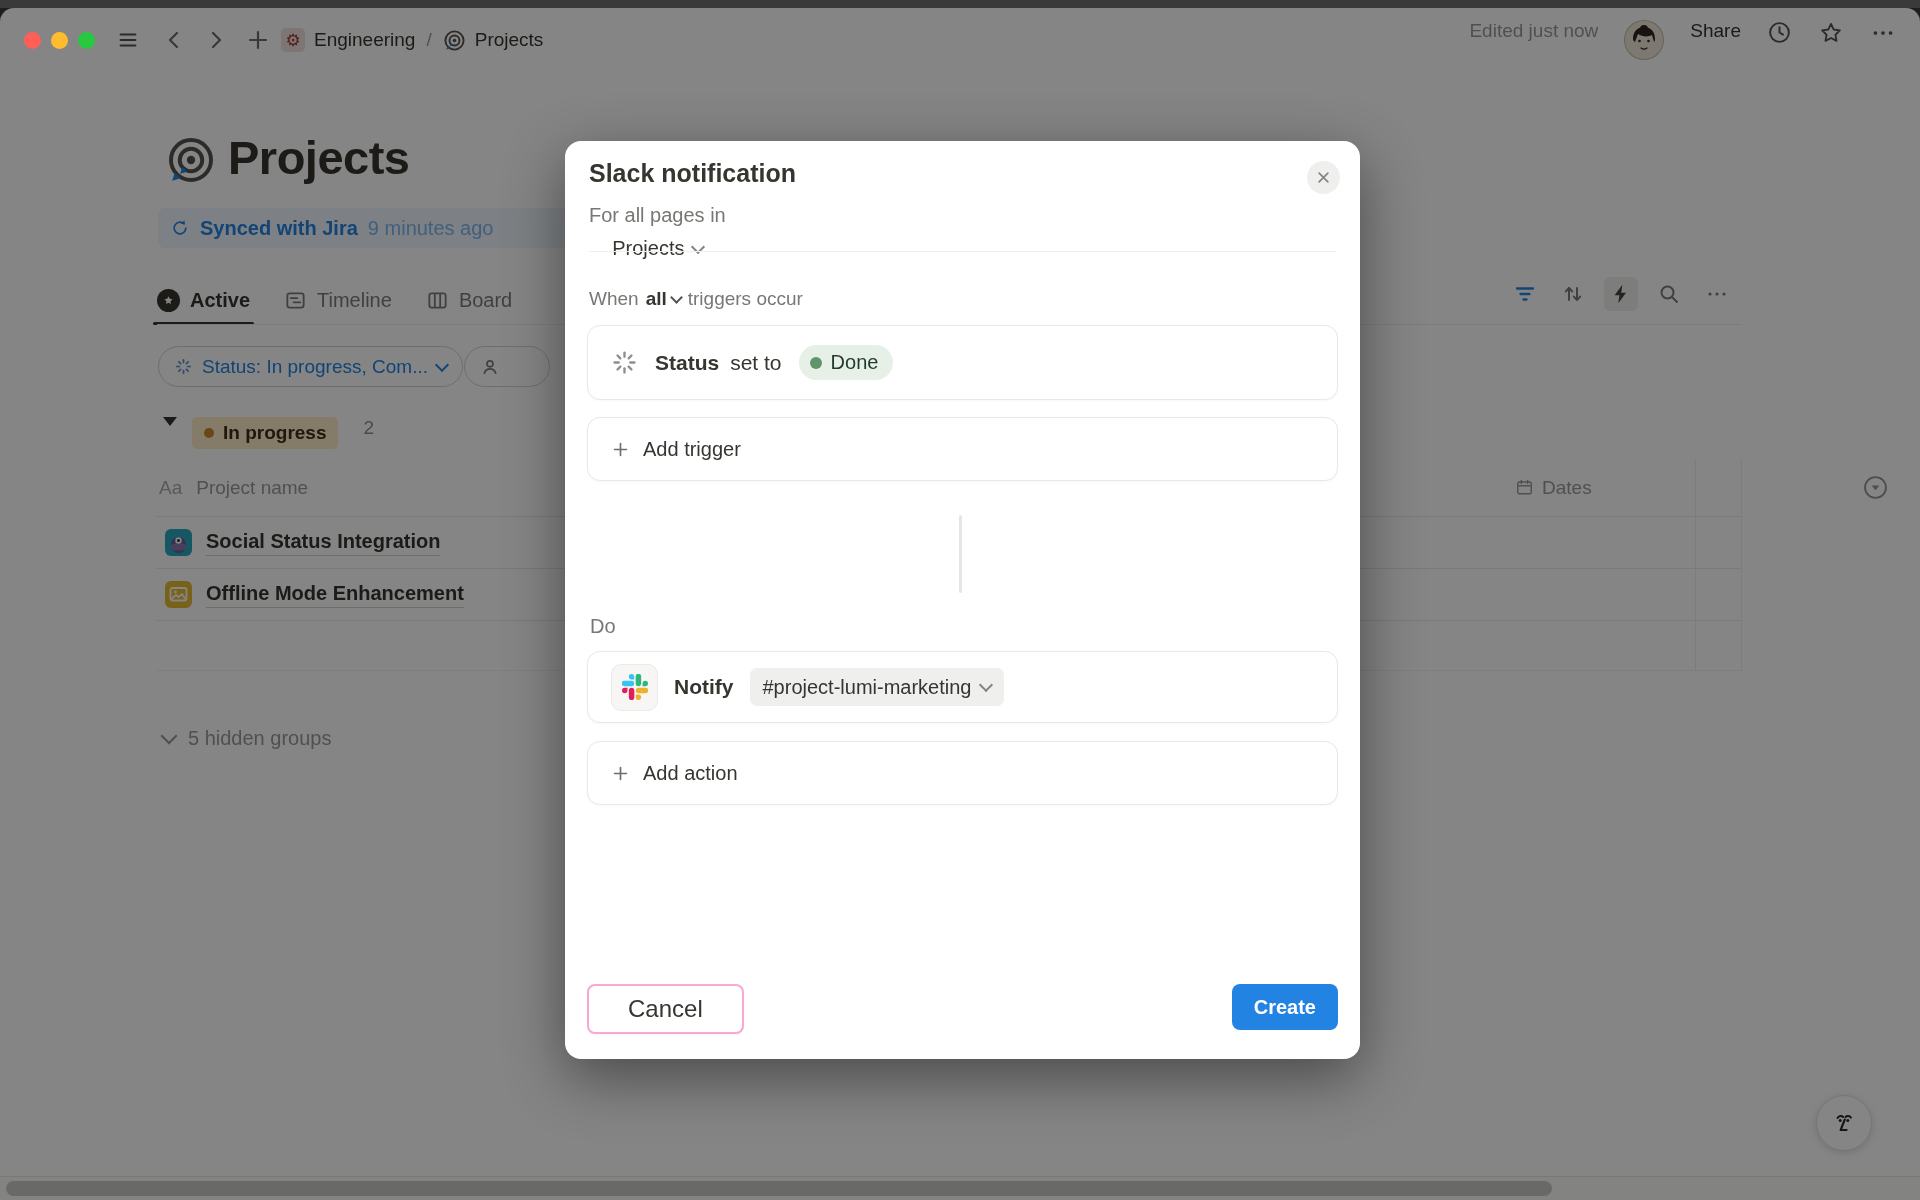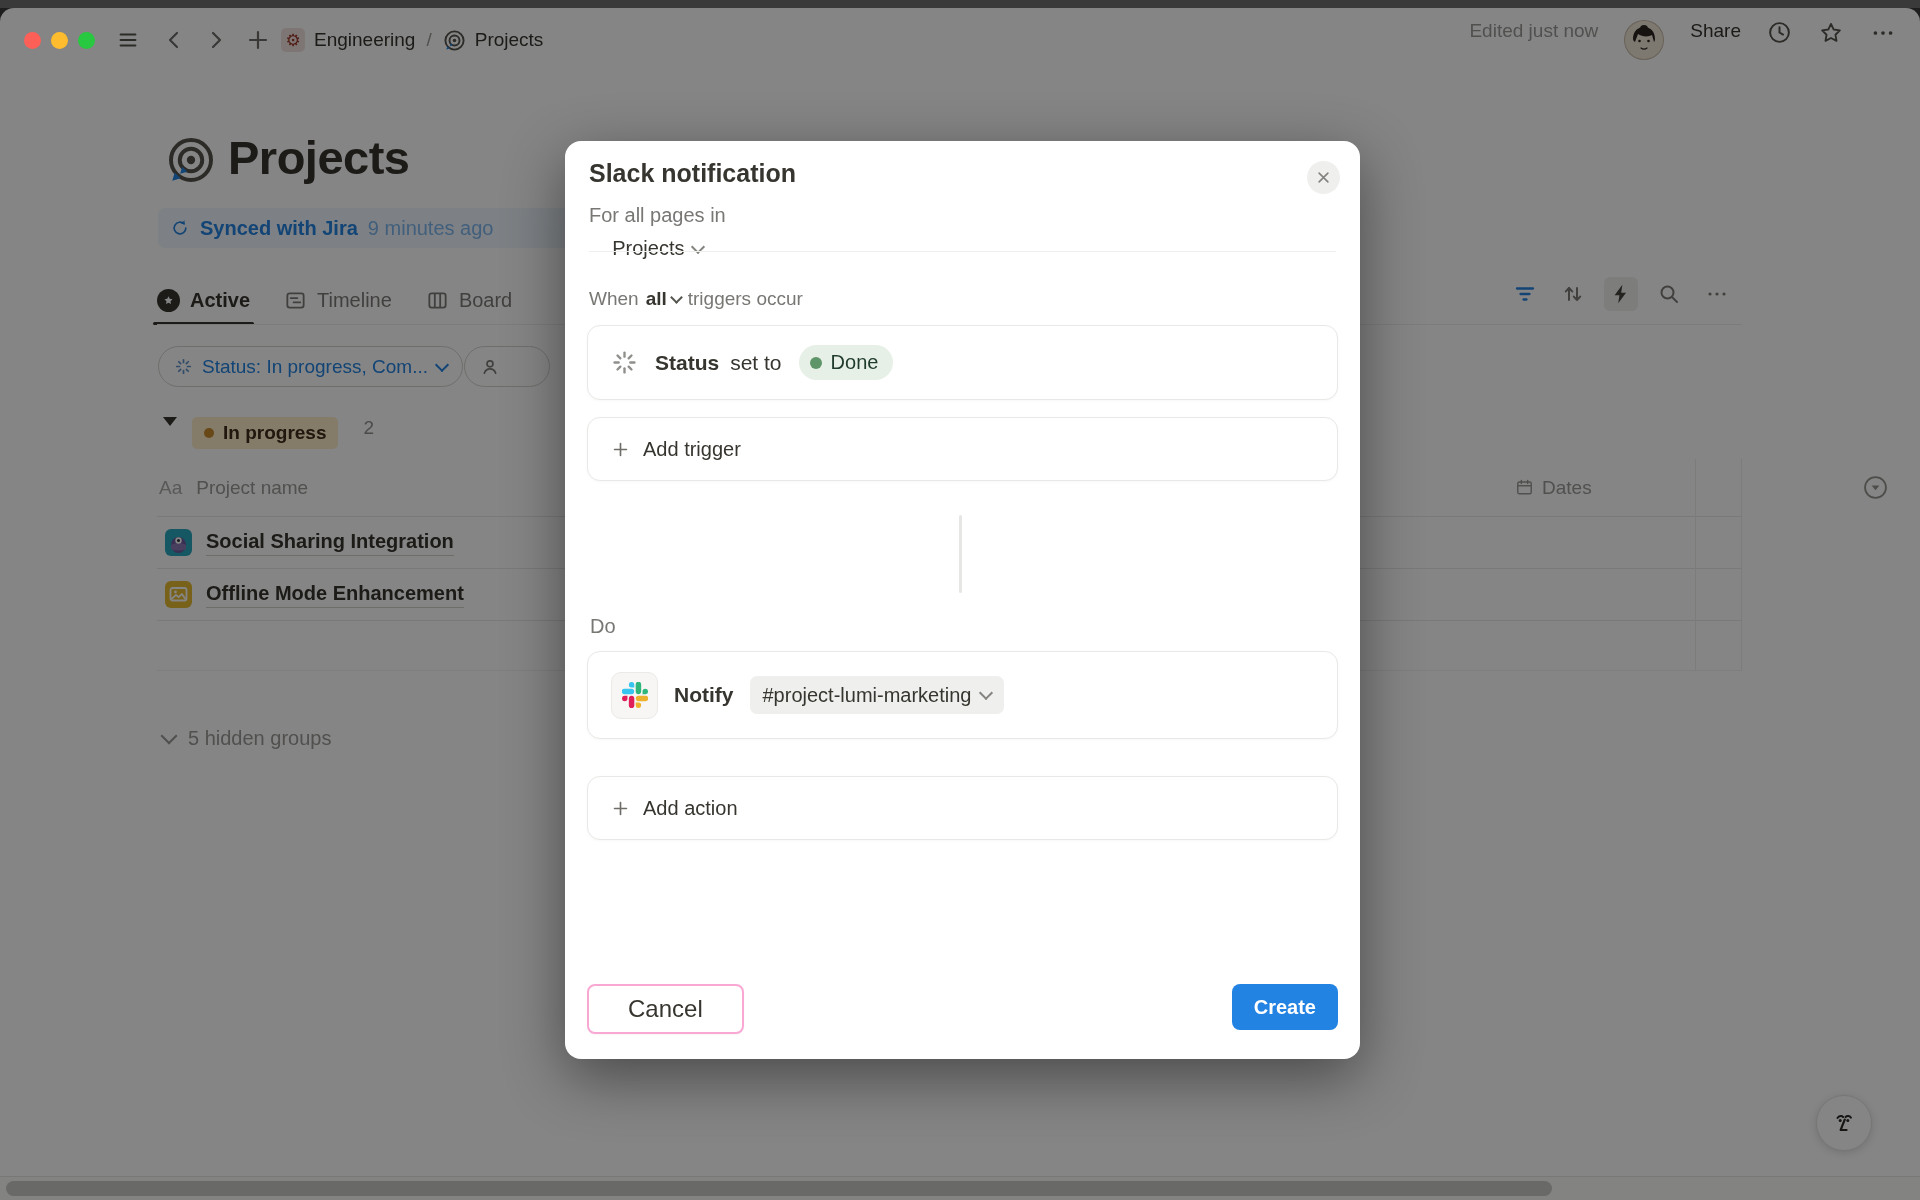--- a/index.html
+++ b/index.html
@@ -87,26 +87,26 @@
   .c-trigger .prop{font-size:21px;font-weight:700;color:#37352f;}
   .c-trigger .verb{font-size:21px;color:#37352f;margin-left:-6px;}
   .donepill{height:35px;border-radius:18px;background:#e7f0e6;display:flex;align-items:center;gap:9px;padding:0 15px 0 11px;}
   .donepill .dot{width:12px;height:12px;border-radius:50%;background:#5f9669;}
   .donepill .dt{font-size:20px;color:#1f3b2c;}
   .c-addtrigger{top:276px;height:64px;gap:13px;}
   .addlbl{font-size:20px;color:#37352f;}
   .plus{color:#6f6d68;}
   .connector{position:absolute;left:394px;top:374px;width:3px;height:78px;background:#e6e6e4;border-radius:2px;}
   .m-do{position:absolute;left:25px;top:474px;font-size:20px;color:#787774;}
-  .c-action{top:510px;height:88px;gap:16px;}
+  .c-action{top:510px;height:72px;gap:16px;}
   .slackbox{width:45px;height:45px;border-radius:10px;background:#f7f6f4;border:1px solid #eceae7;display:flex;align-items:center;justify-content:center;}
   .c-action .verb{font-size:21px;font-weight:700;color:#37352f;}
   .chanpill{height:38px;border-radius:7px;background:#efefed;display:flex;align-items:center;gap:10px;padding:0 13px;}
   .chanpill .ct{font-size:20px;color:#37352f;}
-  .c-addaction{top:600px;height:64px;gap:13px;margin-top:35px;}
+  .c-addaction{top:600px;height:64px;gap:13px;}
   .m-footer{position:absolute;left:22px;right:22px;top:843px;height:46px;}
   .btn-cancel{position:absolute;left:0;top:0;height:46px;padding:0 39px;border:2px solid #f9a8d4;border-radius:8px;
               background:#fff;font-size:24px;color:#37352f;display:flex;align-items:center;box-shadow:0 1px 2px rgba(15,15,15,.04);}
   .btn-create{position:absolute;right:0;top:0;height:46px;padding:0 22px;border-radius:8px;background:#2383e2;
               font-size:20px;font-weight:700;color:#fff;display:flex;align-items:center;}
   .chvsm{display:inline-block;width:8px;height:8px;border-right:2px solid currentColor;border-bottom:2px solid currentColor;transform:rotate(45deg);margin-top:-4px;}
   svg{display:block;}
 </style>
 </head>
 <body>
@@ -335,21 +335,21 @@
   <div class="trow" style="top:509px">
     <span class="ric">
       <svg width="27" height="27" viewBox="0 0 27 27">
         <rect width="27" height="27" rx="6" fill="#2aa8be"></rect>
         <ellipse cx="13.5" cy="16" rx="7.5" ry="8" fill="#6c5a9e"></ellipse>
         <path d="M6 16c2-2.2 13-2.2 15 0v4c-2 2-13 2-15 0z" fill="#8a78b5"></path>
         <circle cx="13.5" cy="11.5" r="3.2" fill="#fff"></circle>
           <circle cx="13.5" cy="11.5" r="1.5" fill="#2b2b3a"></circle>
       </svg>
     </span>
-    <span class="rname">Social Sharing Integration</span>
+    <span class="rname">Social Status Integration</span>
   </div>
   <div class="trow" style="top:561px">
     <span class="ric">
       <svg width="27" height="27" viewBox="0 0 27 27">
         <rect width="27" height="27" rx="6" fill="#e7ba2e"></rect>
         <rect x="5.5" y="7" width="16" height="12.5" rx="2" stroke="#fff" stroke-width="1.8" fill="none"></rect>
         <circle cx="10.5" cy="11" r="1.4" fill="#fff"></circle>
         <path d="M7 17.5l4-3.6 2.6 2.3 3.4-3.2 3 4.5" stroke="#fff" stroke-width="1.8" fill="none" stroke-linecap="round" stroke-linejoin="round"></path>
       </svg>
     </span>

